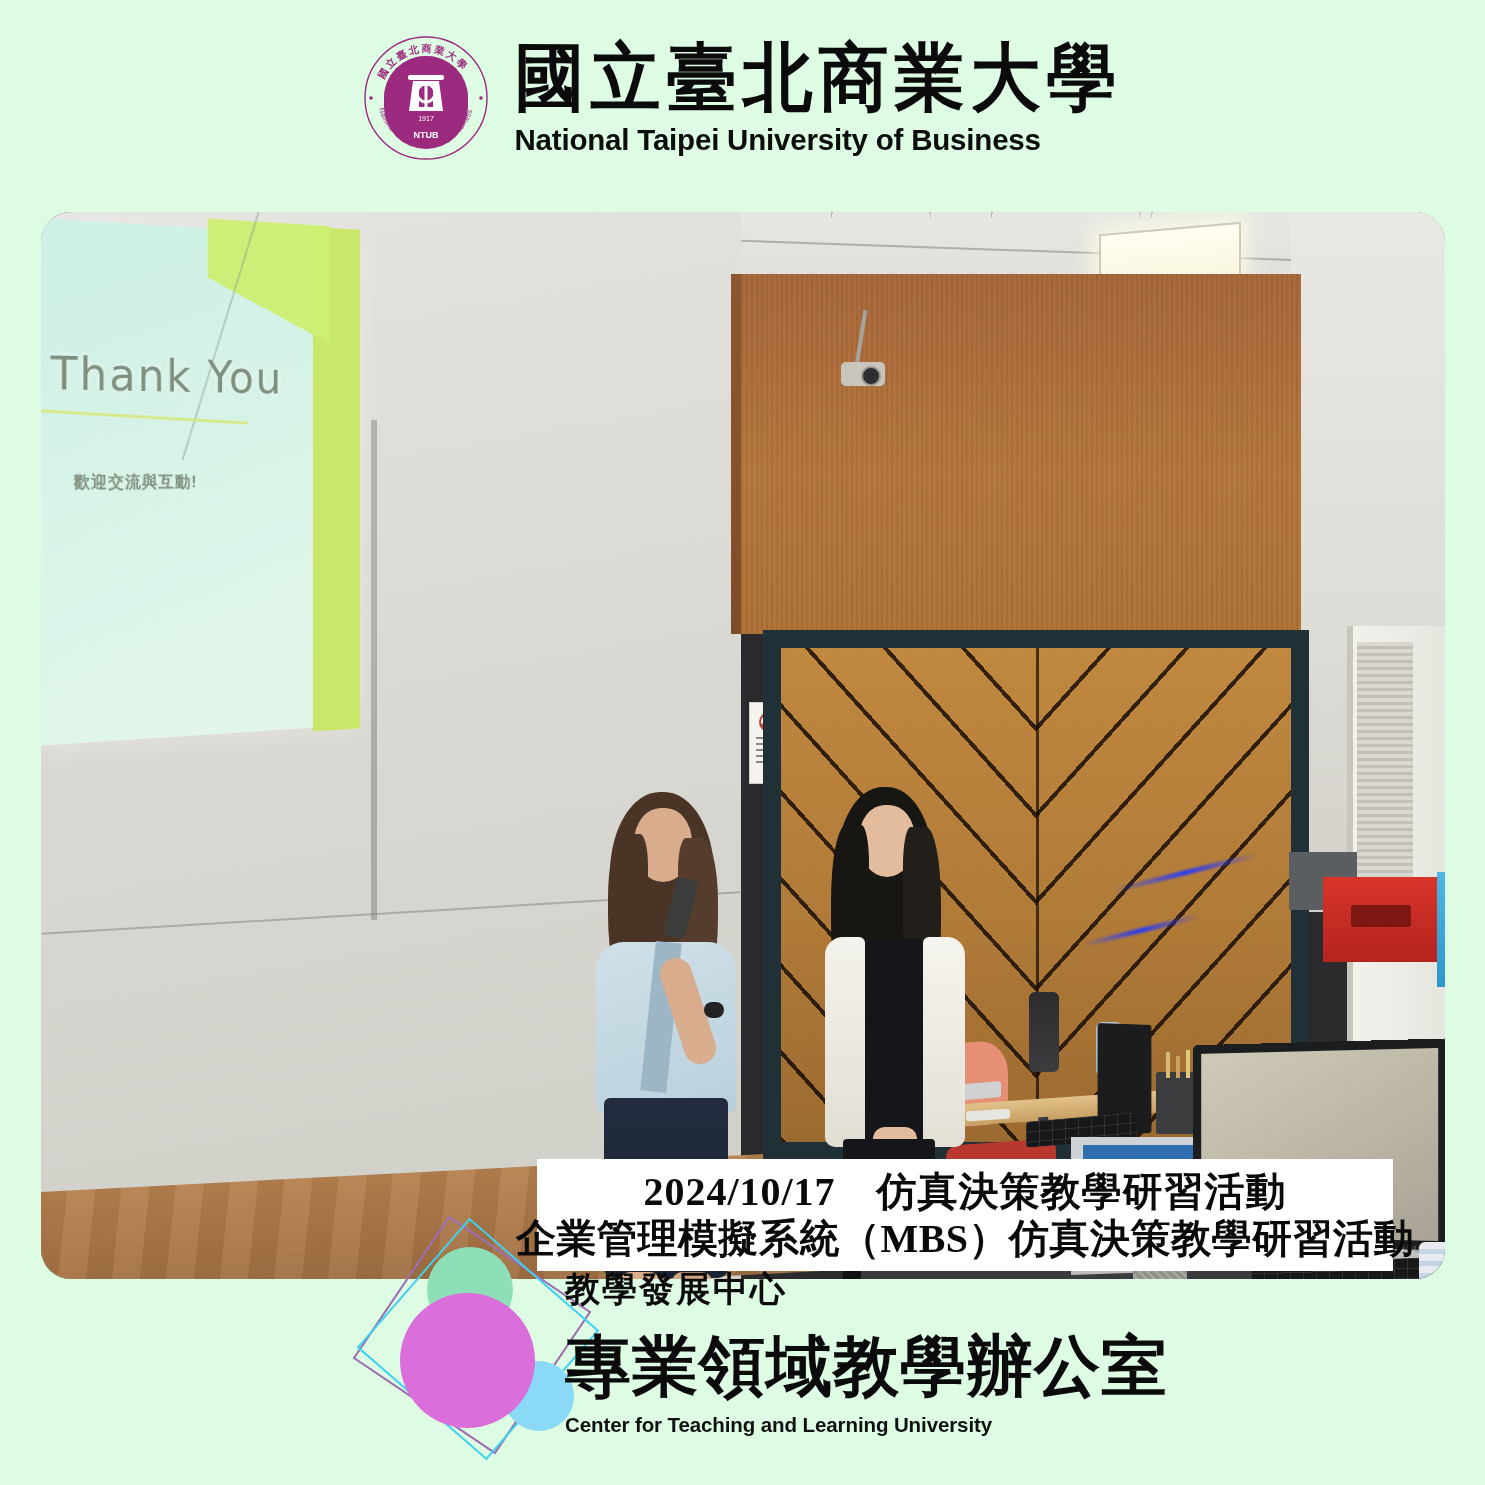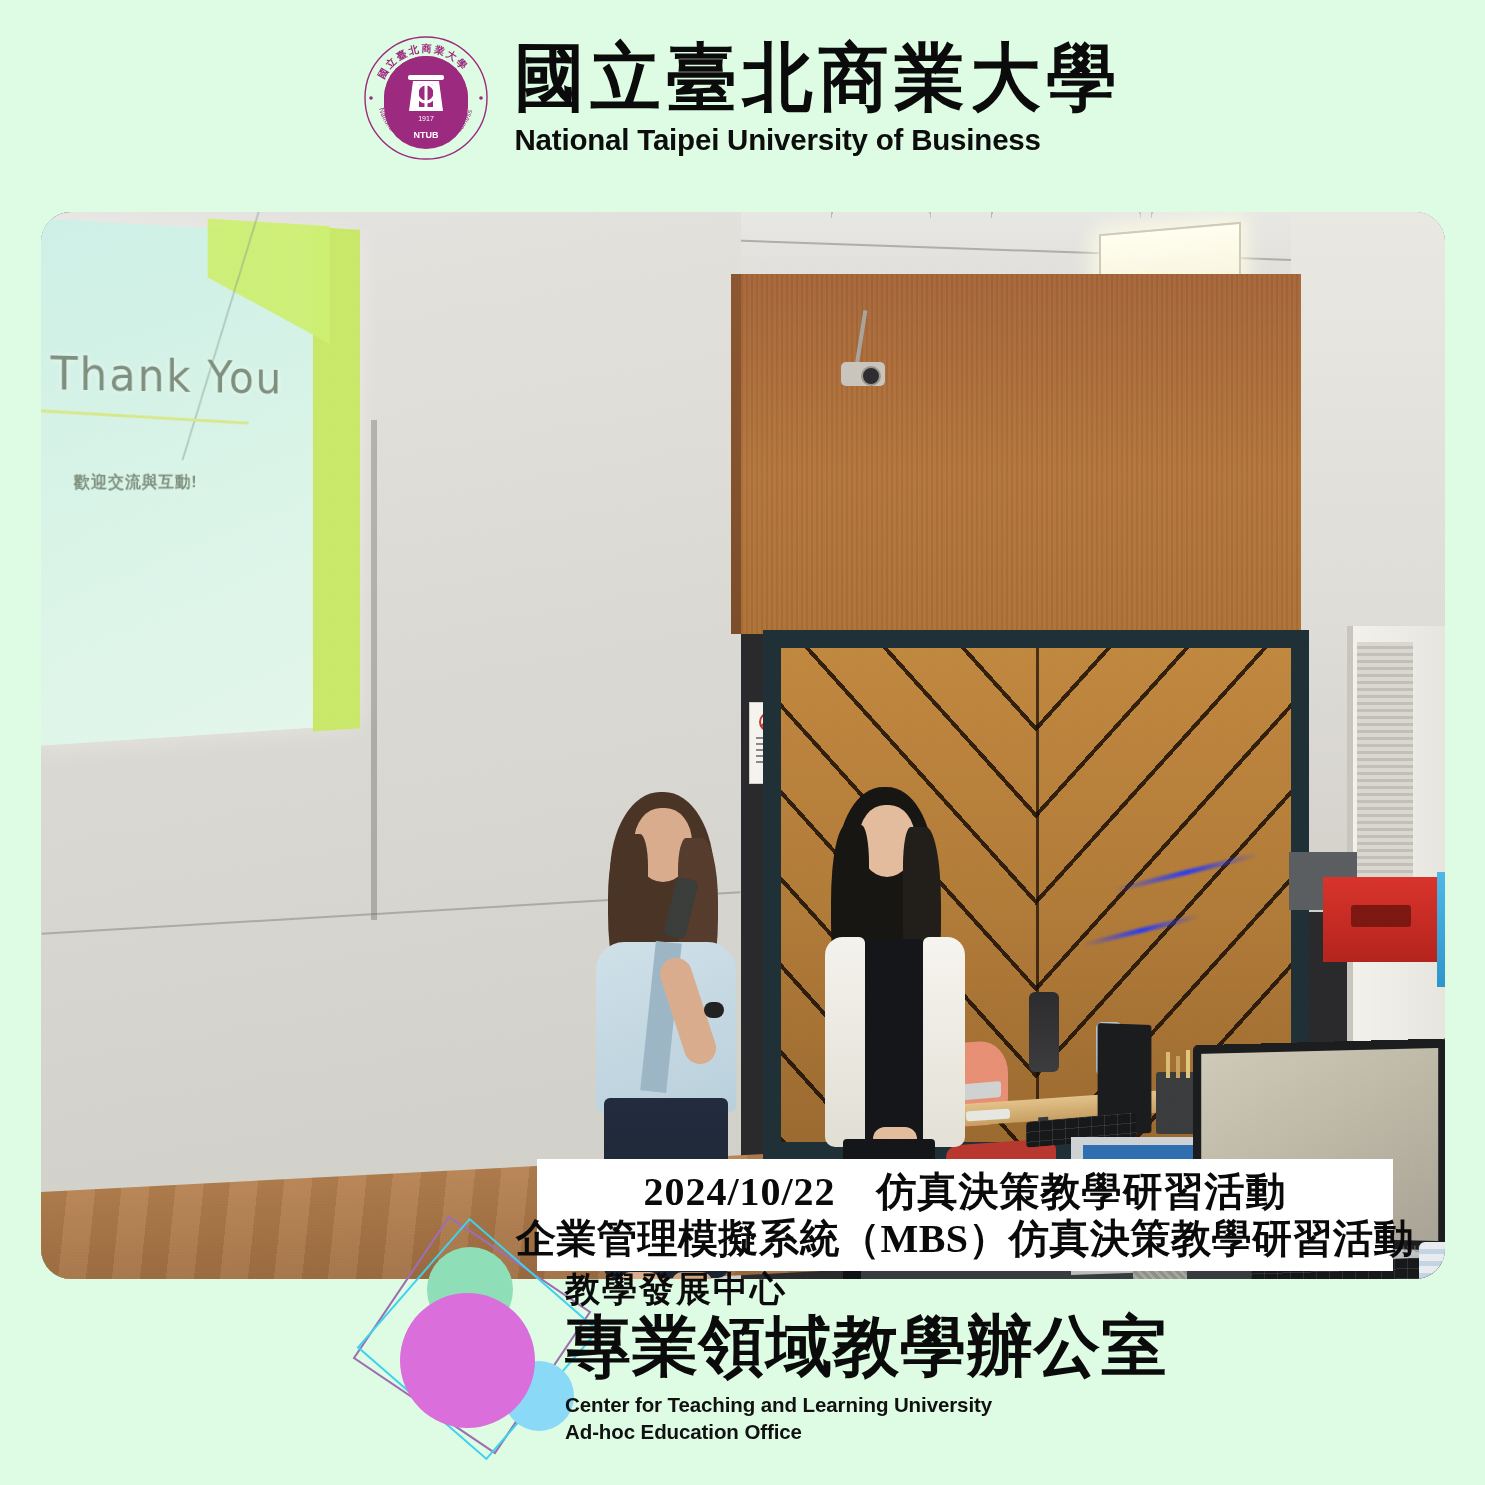--- a/index.html
+++ b/index.html
@@ -438,21 +438,21 @@
 
   .footer-text { position: absolute; left: 565px; top: -8px; }
   .ft-small {
     font-family: "Liberation Serif", serif;
     font-size: 35px; font-weight: bold; color: #0b0b0b;
     letter-spacing: 2px; line-height: 1.1;
   }
   .ft-big {
     font-family: "Liberation Serif", serif;
     font-size: 66px; font-weight: bold; color: #0b0b0b;
-    letter-spacing: 1px; line-height: 1.12; margin-top: 0;
+    letter-spacing: 1px; line-height: 1.12; margin-top: 20px;
     white-space: nowrap;
   }
   .ft-en1, .ft-en2 {
     font-size: 20.5px; font-weight: 600; color: #111; letter-spacing: -0.1px;
     line-height: 1.3;
   }
   .ft-en1 { margin-top: 9px; }
 </style>
 </head>
 <body>
@@ -605,33 +605,32 @@
     <div class="monitor-stand"></div>
     <div class="keyboard"></div>
     <div class="mouse-pad-white"></div>
     <div class="tissue-grey"></div>
 
     <div class="grain"></div>
   </div>
 </div>
 
 <div class="caption">
-  <div class="caption-line1">2024/10/22　仿真決策教學研習活動</div>
+  <div class="caption-line1">2024/10/17　仿真決策教學研習活動</div>
   <div class="caption-line2">企業管理模擬系統（MBS）仿真決策教學研習活動</div>
 </div>
 
 <div class="footer">
 
   <div class="footer-mark">
     <div class="diamond purple"></div>
     <div class="diamond cyan"></div>
     <div class="circ green"></div>
     <div class="circ blue"></div>
     <div class="circ magenta"></div>
   </div>
 
   <div class="footer-text">
     <div class="ft-small">教學發展中心</div>
     <div class="ft-big">專業領域教學辦公室</div>
     <div class="ft-en1">Center for Teaching and Learning University</div>
-    <div class="ft-en2">Ad-hoc Education Office</div>
   </div>
 </div>
 
 </body></html>

